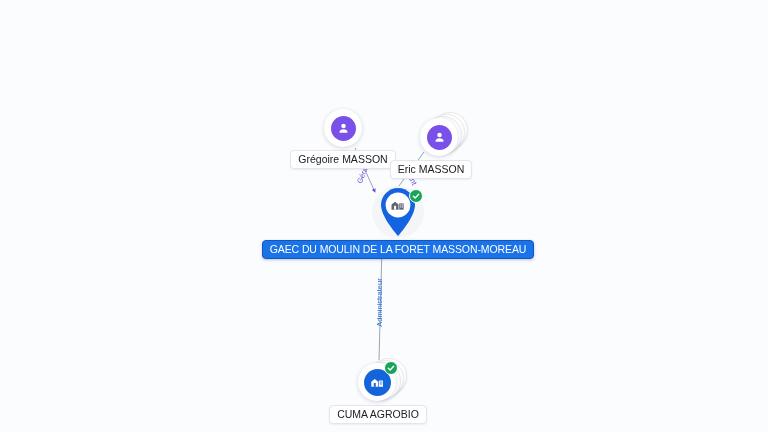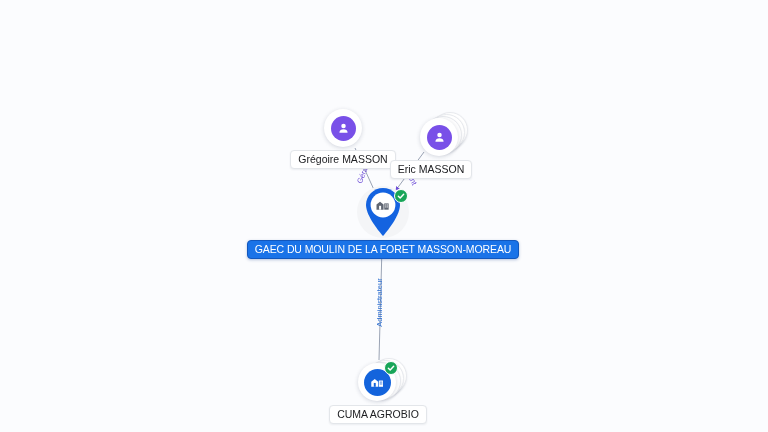--- a/index.html
+++ b/index.html
@@ -217,21 +217,21 @@
           <svg width="15" height="15" viewBox="0 0 24 24" fill="#ffffff">
             <circle cx="12" cy="8" r="3.6"></circle>
             <path d="M12 13.2c-3.6 0-6.4 2.1-6.4 4.3v1.1h12.8v-1.1c0-2.2-2.8-4.3-6.4-4.3z"></path>
           </svg>
         </div>
       </div>
     </div>
     <div class="node-label" style="margin-top:5px; margin-left:-16px;">Eric MASSON</div>
   </div>
 
-  <div class="node pin-node" style="left:261px; top:186px; width:244px;">
+  <div class="node pin-node" style="left:276px; top:186px; width:244px;">
     <div class="node-art">
       <div class="pin-halo">
         <div class="pin-shape">
           <svg width="44" height="52" viewBox="0 0 44 52">
             <path d="M22 2C12.6 2 5 9.6 5 19c0 12.2 17 31 17 31s17-18.8 17-31C39 9.6 31.4 2 22 2z" fill="#1463e0"></path>
             <circle cx="22" cy="19" r="12.4" fill="#ffffff"></circle>
           </svg>
 
           <span style="position:absolute; left:13px; top:11px;">
             <svg width="17" height="16" viewBox="0 0 24 24" fill="#5f6672">

